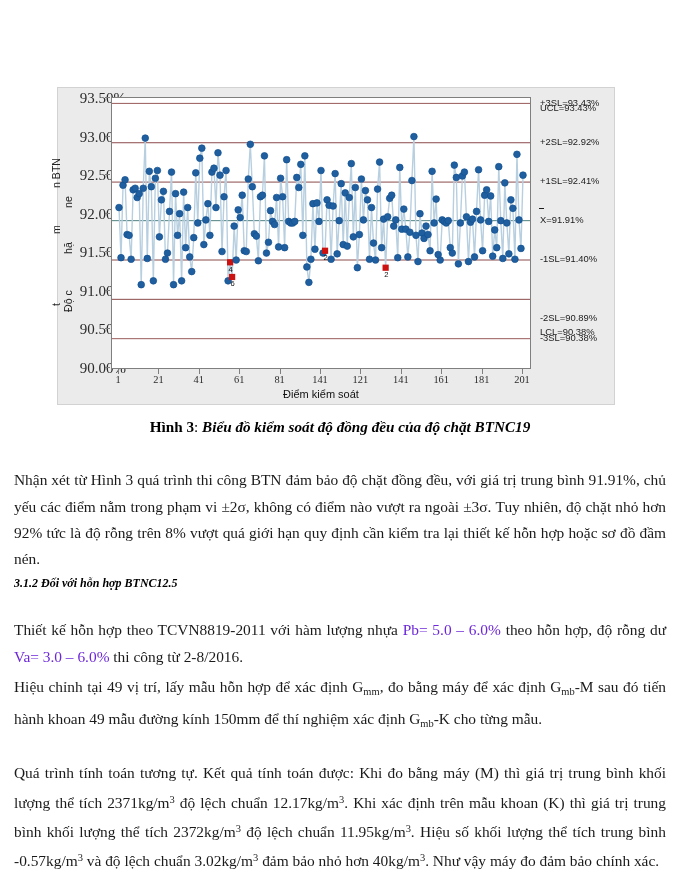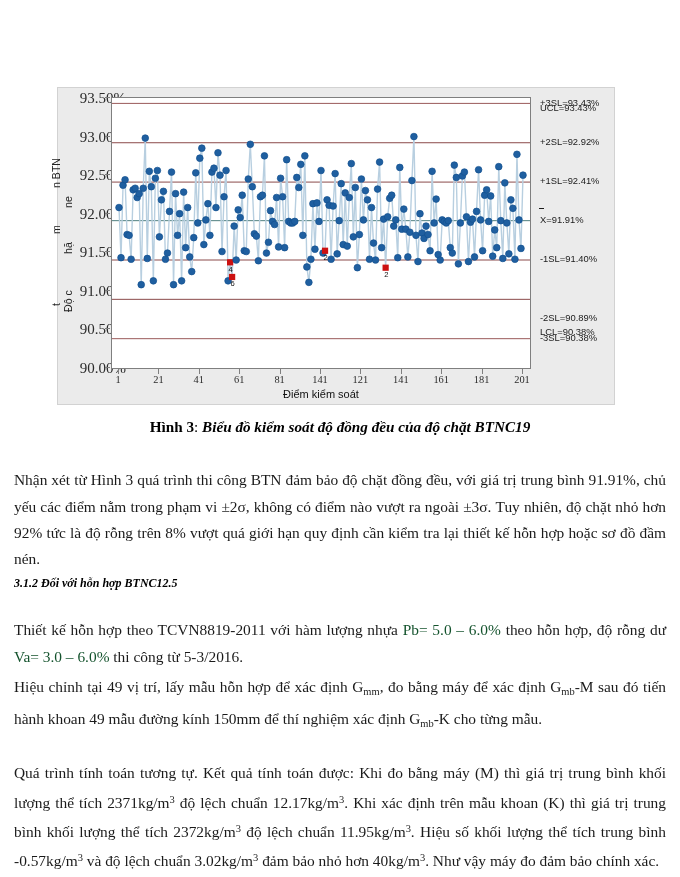--- a/index.html
+++ b/index.html
@@ -33,21 +33,21 @@
     position:absolute; left:14px; top:572px; width:652px;
     font-family:"Liberation Serif", serif;
     font-weight:bold; font-style:italic;
     font-size:12px; line-height:22px;
   }
 
   #p-mix   { position:absolute; left:14px; top:602px; width:652px; }
   #p-cal   { position:absolute; left:14px; top:659px; width:652px; }
   #p-res   { position:absolute; left:14px; top:745px; width:652px; }
 
-  .red { color:#14532d; }
+  .red { color:#6d28d9; }
   sub { font-size:0.68em; vertical-align:-0.28em; }
   sup { font-size:0.68em; vertical-align:0.48em; }
 
   
   #chart {
     position:absolute; left:57px; top:87px; width:558px; height:318px;
     background:#ebebeb;
     border:1px solid #d2d2d2;
     box-sizing:border-box;
     font-family:"Liberation Sans", sans-serif;
@@ -438,19 +438,19 @@
 
   <div id="caption">
     <span class="lbl">Hình 3</span><span>:</span>
     <span class="ttl">Biểu đồ kiểm soát độ đồng đều của độ chặt BTNC19</span>
   </div>
 
   <p class="para" id="p-remark">Nhận xét từ Hình 3 quá trình thi công BTN đảm bảo độ chặt đồng đều, với giá trị trung bình 91.91%, chủ yếu các điểm nằm trong phạm vi ±2σ, không có điểm nào vượt ra ngoài ±3σ. Tuy nhiên, độ chặt nhỏ hơn 92% tức là độ rỗng trên 8% vượt quá giới hạn quy định cần kiểm tra lại thiết kế hỗn hợp hoặc sơ đồ đầm nén.</p>
 
   <div id="h-sec">3.1.2 Đối với hỗn hợp BTNC12.5</div>
 
-  <p class="para" id="p-mix"><span>Thiết kế hỗn hợp theo TCVN8819-2011 với hàm lượng nhựa </span><span class="red">Pb= 5.0 – 6.0%</span><span> theo hỗn hợp, độ rỗng dư </span><span class="red">Va= 3.0 – 6.0%</span><span> thi công từ 5-3/2016.</span></p>
+  <p class="para" id="p-mix"><span>Thiết kế hỗn hợp theo TCVN8819-2011 với hàm lượng nhựa </span><span class="red">Pb= 5.0 – 6.0%</span><span> theo hỗn hợp, độ rỗng dư </span><span class="red">Va= 3.0 – 6.0%</span><span> thi công từ 2-8/2016.</span></p>
 
   <p class="para" id="p-cal"><span>Hiệu chỉnh tại 49 vị trí, lấy mẫu hỗn hợp để xác định G</span><sub>mm</sub><span>, đo bằng máy để xác định G</span><sub>mb</sub><span>-M sau đó tiến hành khoan 49 mẫu đường kính 150mm để thí nghiệm xác định G</span><sub>mb</sub><span>-K cho từng mẫu.</span></p>
 
   <p class="para" id="p-res"><span>Quá trình tính toán tương tự. Kết quả tính toán được: Khi đo bằng máy (M) thì giá trị trung bình khối lượng thể tích 2371kg/m</span><sup>3</sup><span> độ lệch chuẩn 12.17kg/m</span><sup>3</sup><span>. Khi xác định trên mẫu khoan (K) thì giá trị trung bình khối lượng thể tích 2372kg/m</span><sup>3</sup><span> độ lệch chuẩn 11.95kg/m</span><sup>3</sup><span>. Hiệu số khối lượng thể tích trung bình -0.57kg/m</span><sup>3</sup><span> và độ lệch chuẩn 3.02kg/m</span><sup>3</sup><span> đảm bảo nhỏ hơn 40kg/m</span><sup>3</sup><span>. Như vậy máy đo đảm bảo chính xác.</span></p>
 
 </div>
 
 </body></html>

